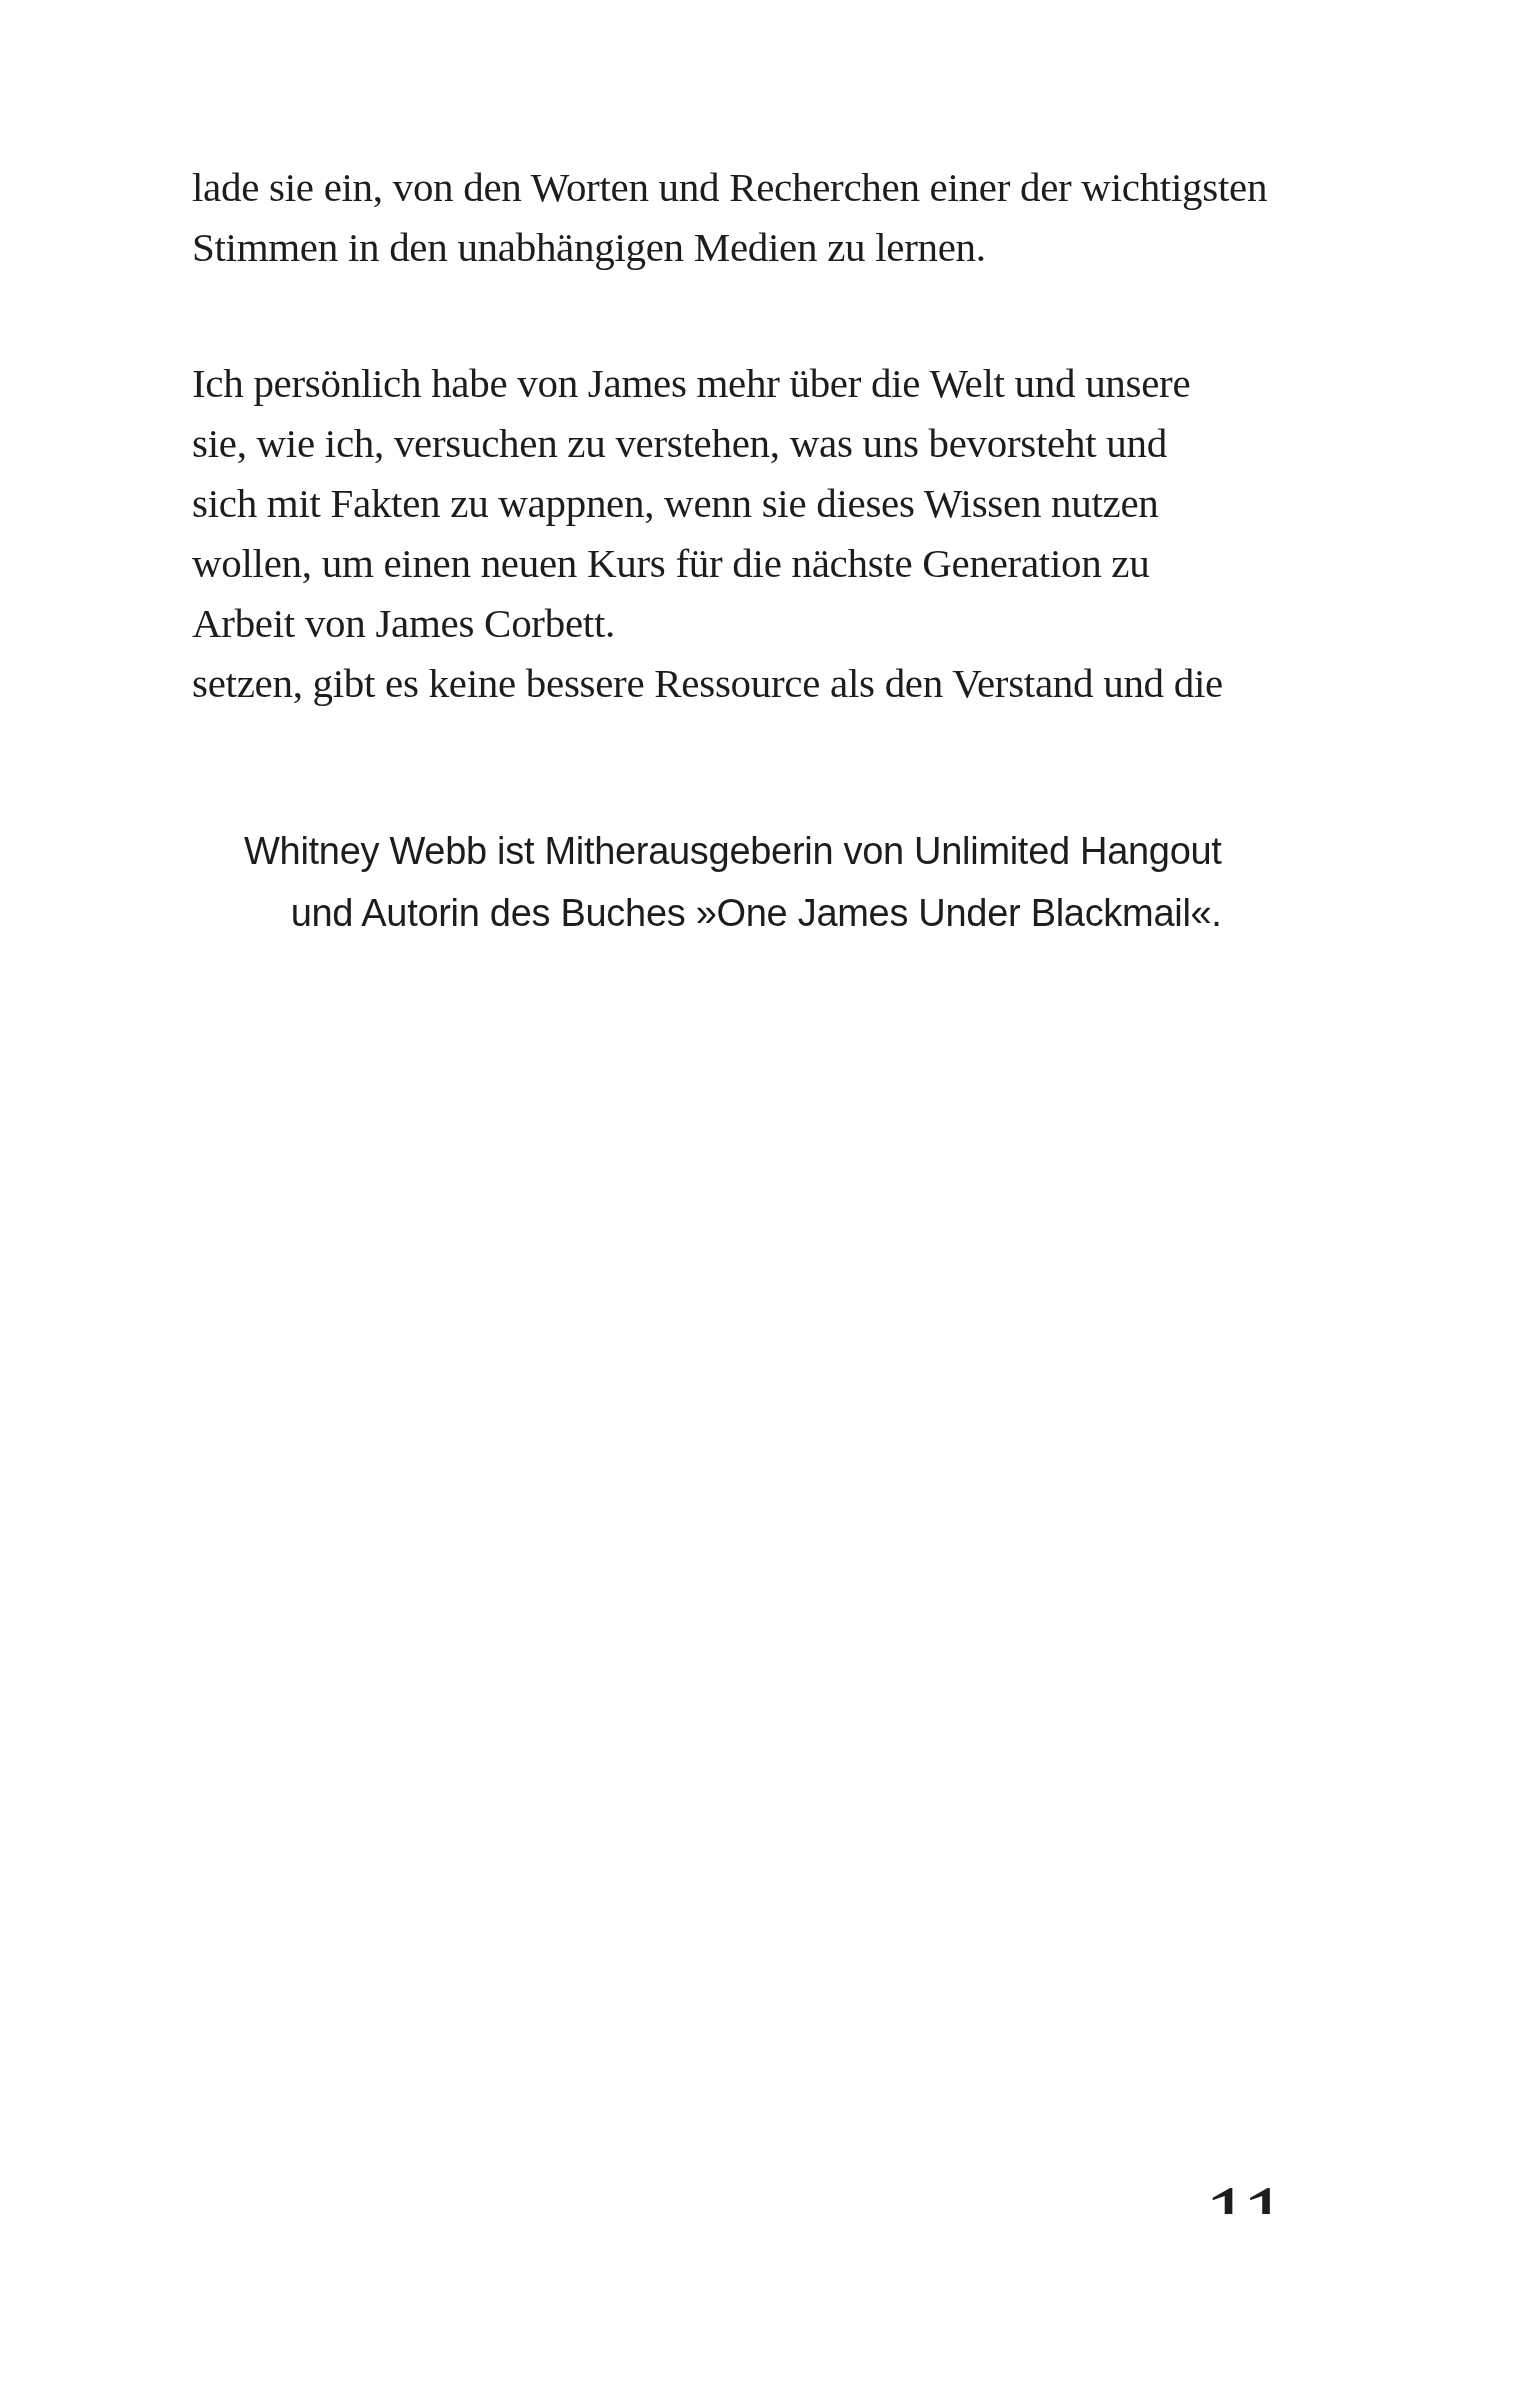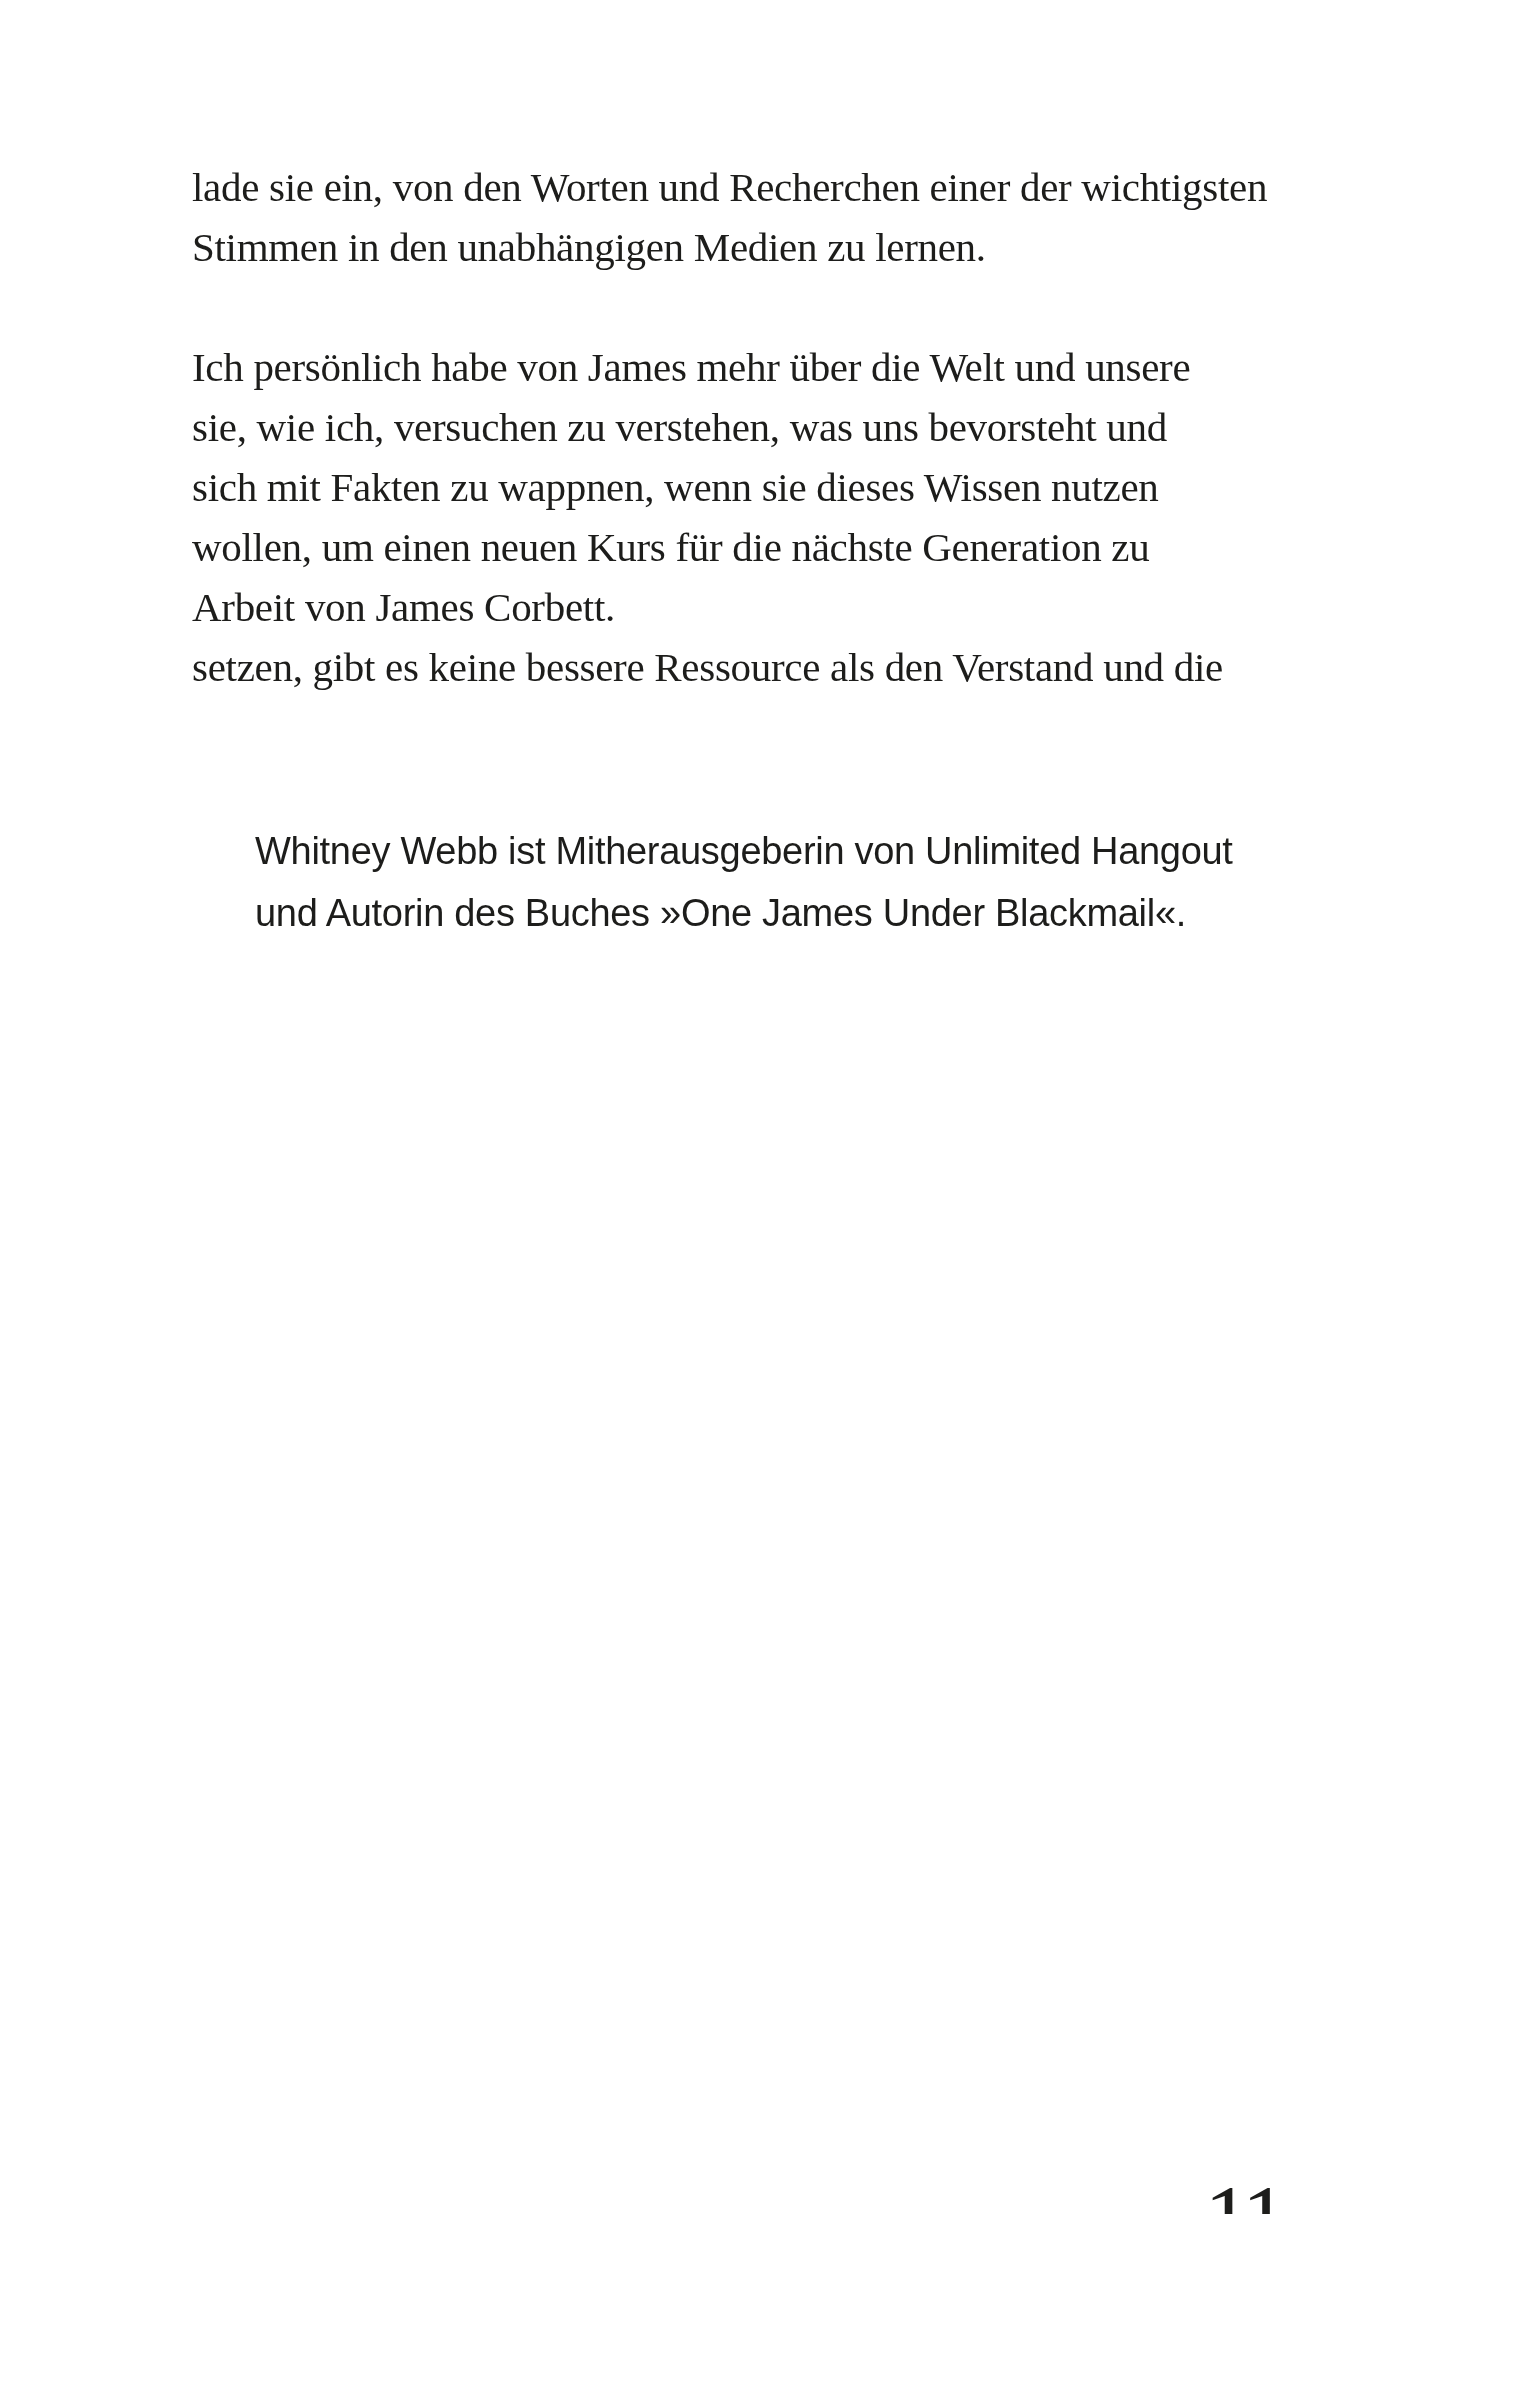--- a/index.html
+++ b/index.html
@@ -22,31 +22,32 @@
     font-family: "Liberation Serif", serif;
     font-size: 41px;
     letter-spacing: -0.3px;
     white-space: nowrap;
   }
   .para .line {
     line-height: 60px;
     height: 60px;
   }
   .para + .para {
-    margin-top: 60px;
+    margin-top: 76px;
   }
   .note {
     position: absolute;
-    left: 255px;
+    left: 244px;
     top: 820px;
     color: #1d1d1b;
     font-family: "Liberation Sans", sans-serif;
     font-size: 38px;
     letter-spacing: -0.3px;
     white-space: nowrap;
+    text-align: right;
   }
   .note .line {
     line-height: 62px;
     height: 62px;
   }
   .page-number {
     position: absolute;
     top: 2172px;
     right: 234px;
     color: #1d1d1b;

